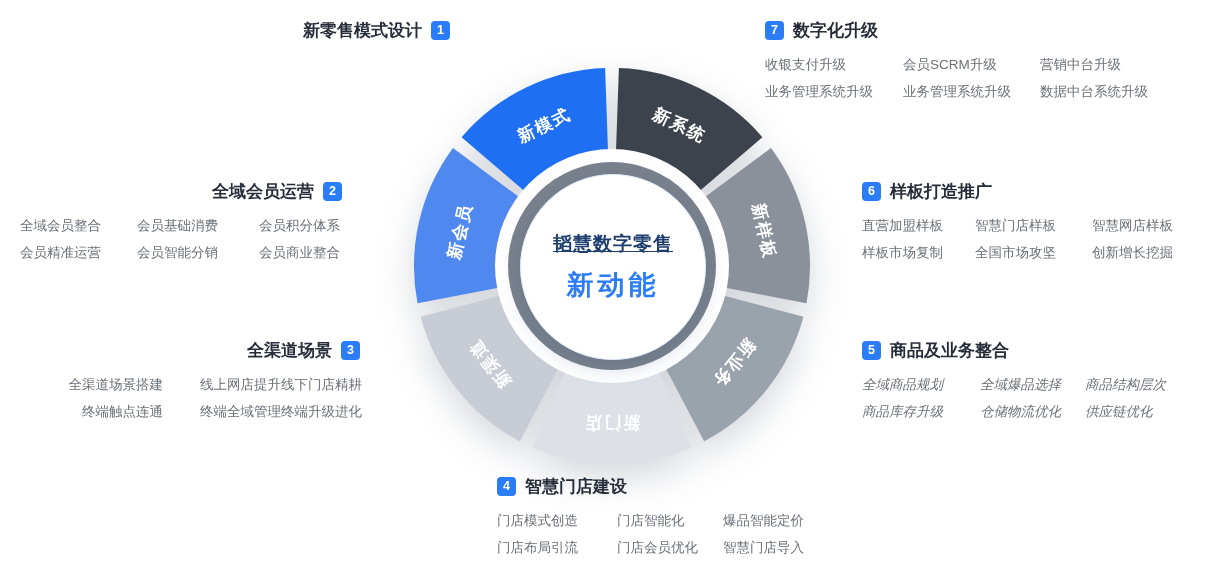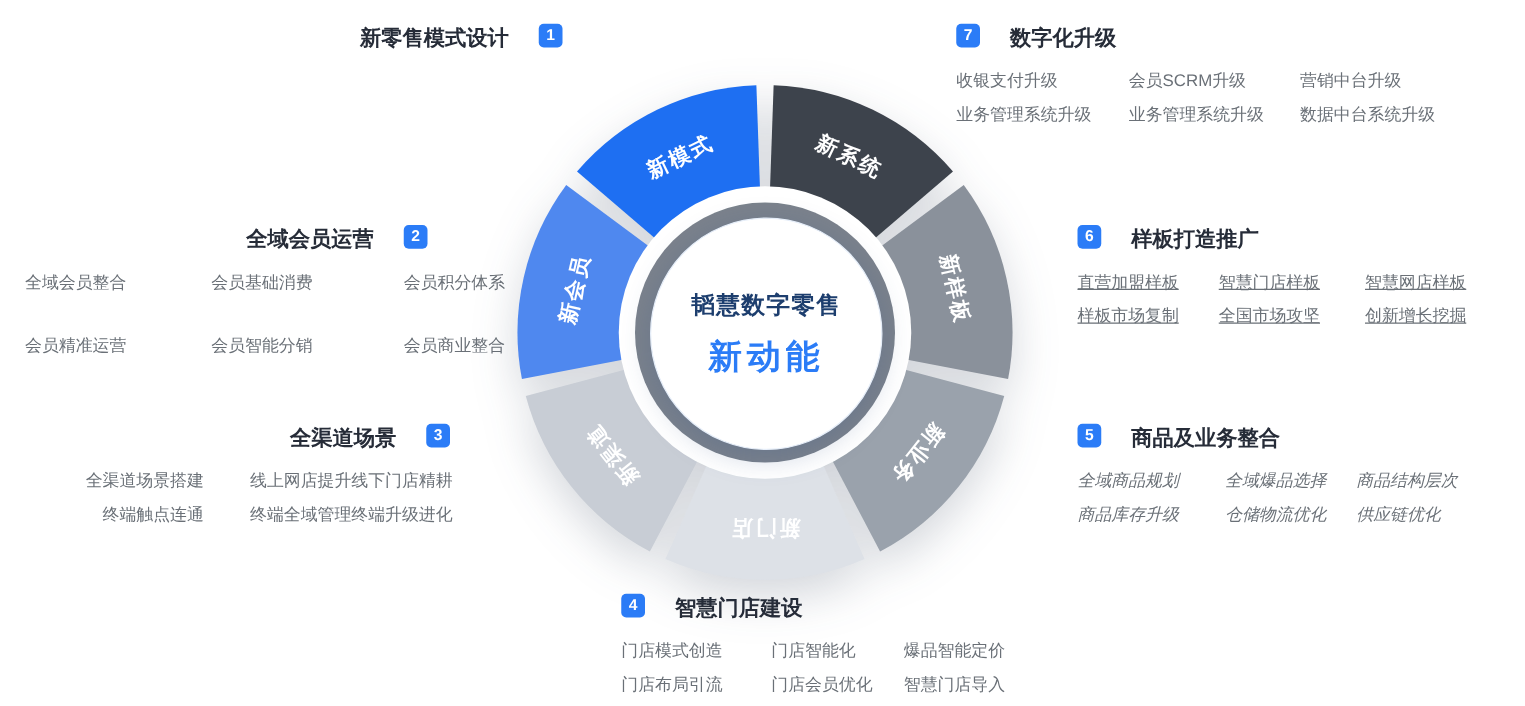--- a/index.html
+++ b/index.html
@@ -2,59 +2,59 @@
 <html style="--accent: #2b7cf7;"><head>
 <meta charset="utf-8">
 <style>
   html,body{margin:0;padding:0;background:#fff;}
   .stage{
     position:relative;width:1220px;height:565px;background:#ffffff;
     font-family:"Liberation Sans","DejaVu Sans",sans-serif;overflow:hidden;
   }
   
   .section{position:absolute;}
-  .sec-title-row{display:flex;align-items:flex-start;gap:24px;font-weight:700;
+  .sec-title-row{display:flex;align-items:center;gap:9px;font-weight:700;
     font-size:17px;color:#262c38;}
   .sec-title-row.align-right{justify-content:flex-end;}
   .badge{width:19px;height:19px;border-radius:4px;background:var(--accent,#2b7cf7);
     color:#fff;font-size:12.5px;font-weight:700;line-height:19px;text-align:center;
     flex:0 0 auto;}
   .sec-items{display:grid;margin-top:13px;row-gap:8px;font-size:13.5px;
     color:#6a7077;line-height:19px;white-space:nowrap;}
   .s1{left:158px;top:19px;width:292px;}
   .s1 .sec-items{padding-left:16px;grid-template-columns:108px 112px auto;}
   .s2{left:12px;top:180px;width:330px;}
-  .s2 .sec-items{padding-left:8px;grid-template-columns:117px 122px auto;gap:32px;}
+  .s2 .sec-items{padding-left:8px;grid-template-columns:117px 122px auto;}
   .s3{left:30px;top:339px;width:330px;}
   .s3 .sec-items{padding-left:8px;grid-template-columns:125px 118px auto;text-align:right;}
   .s4{left:490px;top:475px;width:330px;}
   .s4 .sec-title-row{padding-left:7px;}
   .s4 .sec-items{padding-left:7px;grid-template-columns:120px 106px auto;}
   .s5{left:855px;top:339px;width:345px;}
   .s5 .sec-title-row{padding-left:7px;}
   .s5 .sec-items{padding-left:7px;grid-template-columns:118px 105px auto;font-style:italic;}
   .s6{left:855px;top:180px;width:345px;}
   .s6 .sec-title-row{padding-left:7px;}
-  .s6 .sec-items{padding-left:7px;grid-template-columns:113px 117px auto;text-decoration:underline;}
+  .s6 .sec-items{padding-left:7px;grid-template-columns:113px 117px auto;}
   .s7{left:758px;top:19px;width:450px;}
   .s7 .sec-title-row{padding-left:7px;}
   .s7 .sec-items{padding-left:7px;grid-template-columns:138px 137px auto;}
   
   .wheel-wrap{position:absolute;left:412px;top:66px;width:400px;height:400px;}
   .wheel-svg{width:100%;height:100%;filter:drop-shadow(0 14px 18px rgba(40,55,80,.20));}
   .seg-label{fill:#ffffff;font-family:"Liberation Sans","DejaVu Sans",sans-serif;
     font-size:17px;font-weight:700;letter-spacing:2px;text-anchor:middle;
     dominant-baseline:central;}
   .center-circle{
     position:absolute;left:520px;top:174px;width:184px;height:184px;border-radius:50%;
     background:#ffffff;border:1px solid #e6eef9;
     box-shadow:0 6px 22px rgba(60,90,140,.28);
     display:flex;flex-direction:column;align-items:center;justify-content:center;
   }
-  .center-line1{font-size:19px;font-weight:700;color:#1d3e6e;letter-spacing:1px;}
+  .center-line1{font-size:19px;font-weight:700;color:#1d3e6e;letter-spacing:1px;text-decoration:underline;}
   .center-line2{font-size:27px;font-weight:700;color:var(--accent,#2b7cf7);
     letter-spacing:4px;margin-top:10px;}
 </style>
 </head>
 <body>
 
 <div class="stage">
 
   <div class="section s1">
     <div class="sec-title-row align-right">

